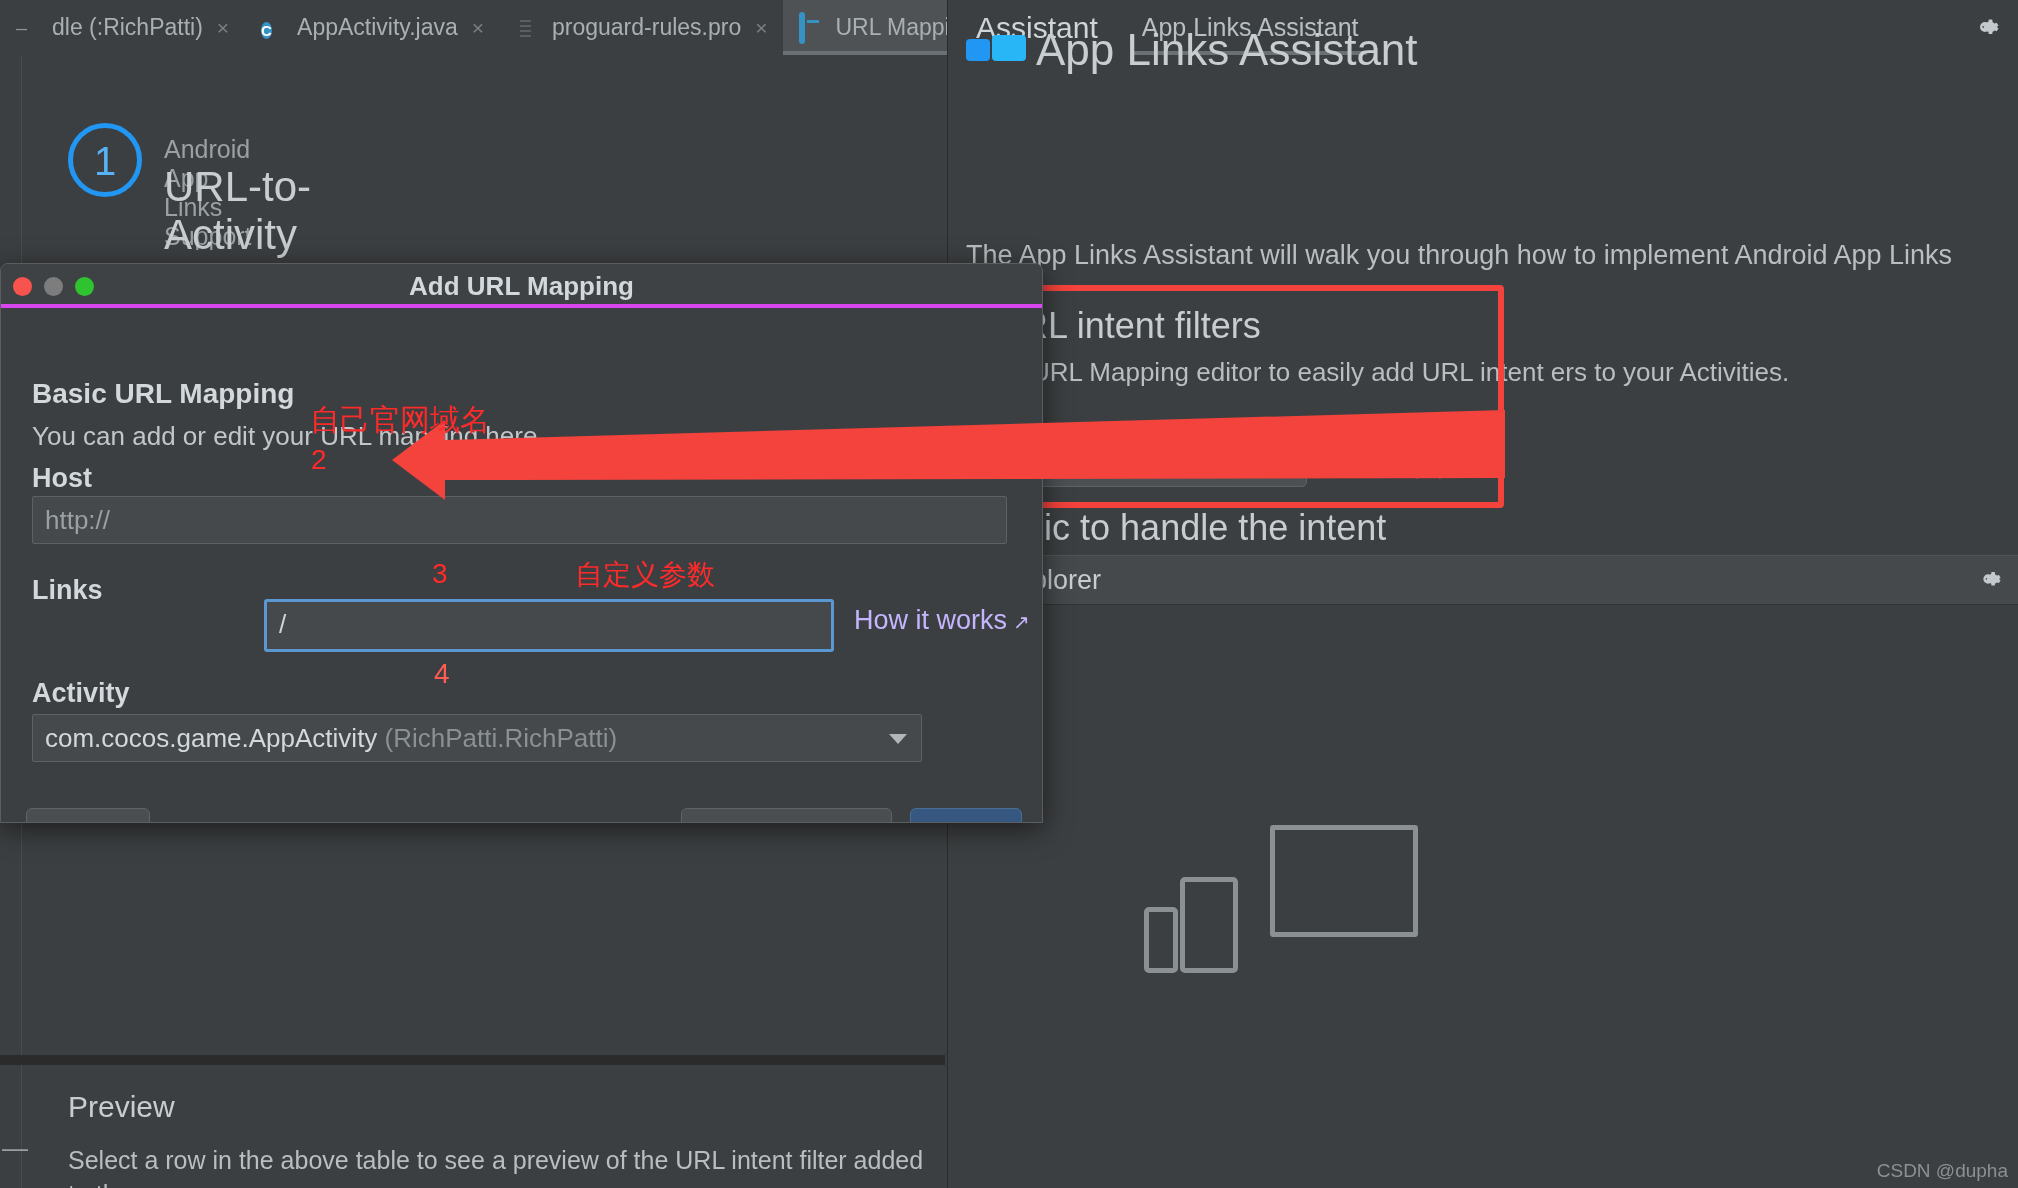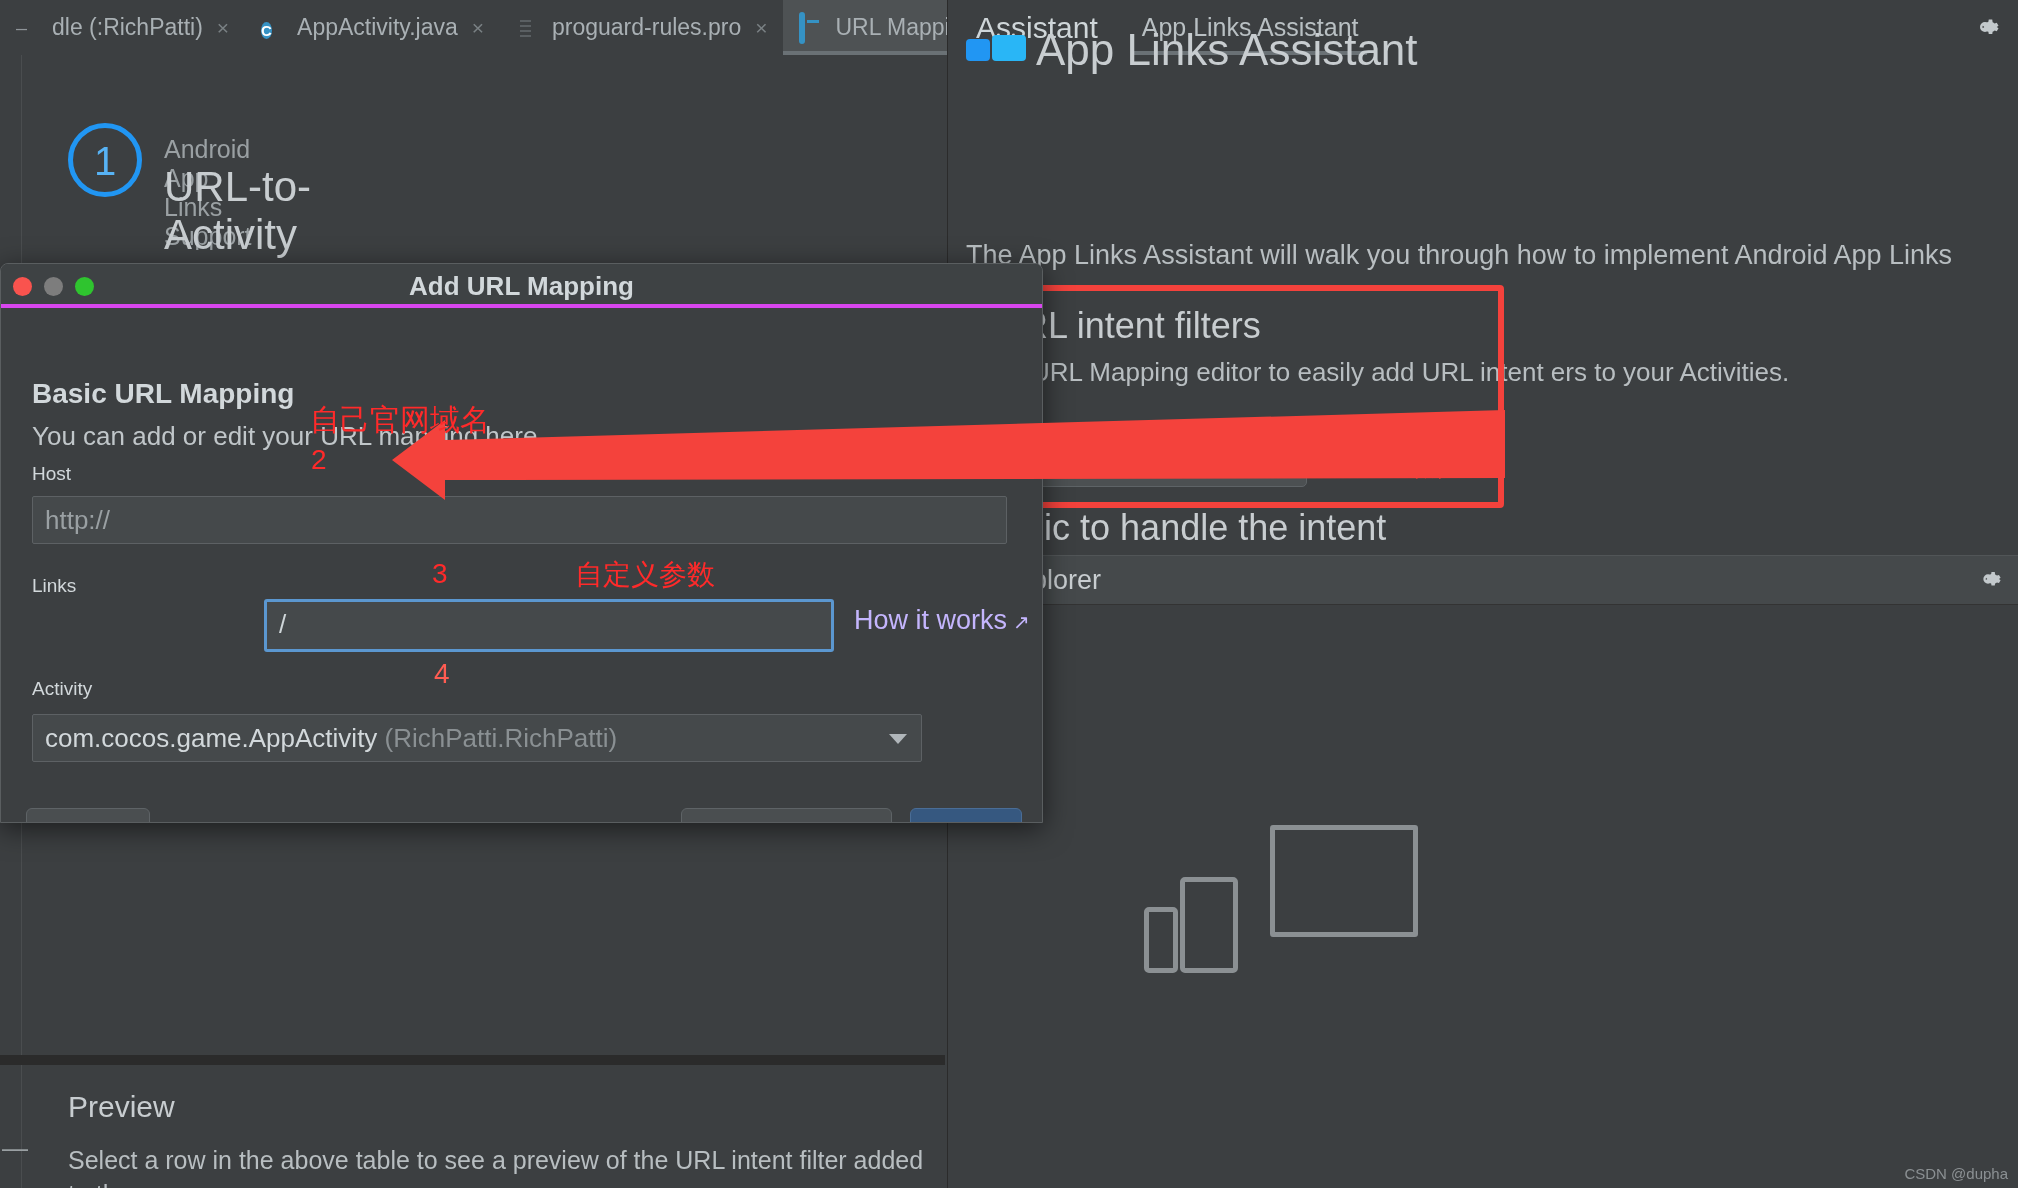--- a/index.html
+++ b/index.html
@@ -212,21 +212,21 @@
   }
   .traffic { position:absolute; left:12px; top:13px; display:flex; gap:12px; }
   .dot { width:19px; height:19px; border-radius:50%; }
   .dot.r { background:#f9534e; }
   .dot.y { background:#7d7d7d; }
   .dot.g { background:#2fc42f; }
 
   .dlg-body { position:relative; padding: 0; height: 516px; }
   .dlg-h { position:absolute; left:31px; top:70px; color:#d2d8db; font-size:28px; font-weight:bold; }
   .dlg-sub { position:absolute; left:31px; top:113px; color:#c0c6c9; font-size:26px; }
-  .fld-label { position:absolute; color:#d2d8db; font-size:19px; font-weight:normal; }
+  .fld-label { position:absolute; color:#d2d8db; font-size:27px; font-weight:bold; }
   .lbl-host { left:31px; top:155px; }
   .lbl-path { left:31px; top:267px; }
   .lbl-activity { left:31px; top:370px; }
 
   .input-host {
     position:absolute; left:31px; top:188px; width:975px; height:48px;
     background:#45494b; border:1px solid #5d6164; border-radius:2px;
     color:#9aa0a3; font-size:26px; padding: 0 12px; line-height:46px;
   }
   .select-pathpattern {
@@ -266,21 +266,21 @@
   .btn {
     position:absolute; height:50px; border-radius:6px;
     font-size:27px; display:flex; align-items:center; justify-content:center;
   }
   .btn-cancel { left:25px; top:500px; width:124px; background:#4a4e50; border:1px solid #5e6366; color:#cfd6d9; }
   .btn-advanced { left:680px; top:500px; width:211px; background:#4a4e50; border:1px solid #5e6366; color:#cfd6d9; }
   .btn-ok { left:909px; top:500px; width:112px; background:#365880; border:1px solid #4a6d96; color:#e6ecef; }
 
   
   .watermark {
-    position:absolute; right:10px; bottom:6px; color:#8b9093; font-size:15px;
+    position:absolute; right:10px; bottom:6px; color:#8b9093; font-size:19px;
   }
 </style>
 </head>
 <body>
 
 <div id="root">
 
   <div class="tabbar">
     <div class="tabstrip">
       <div class="tab">

